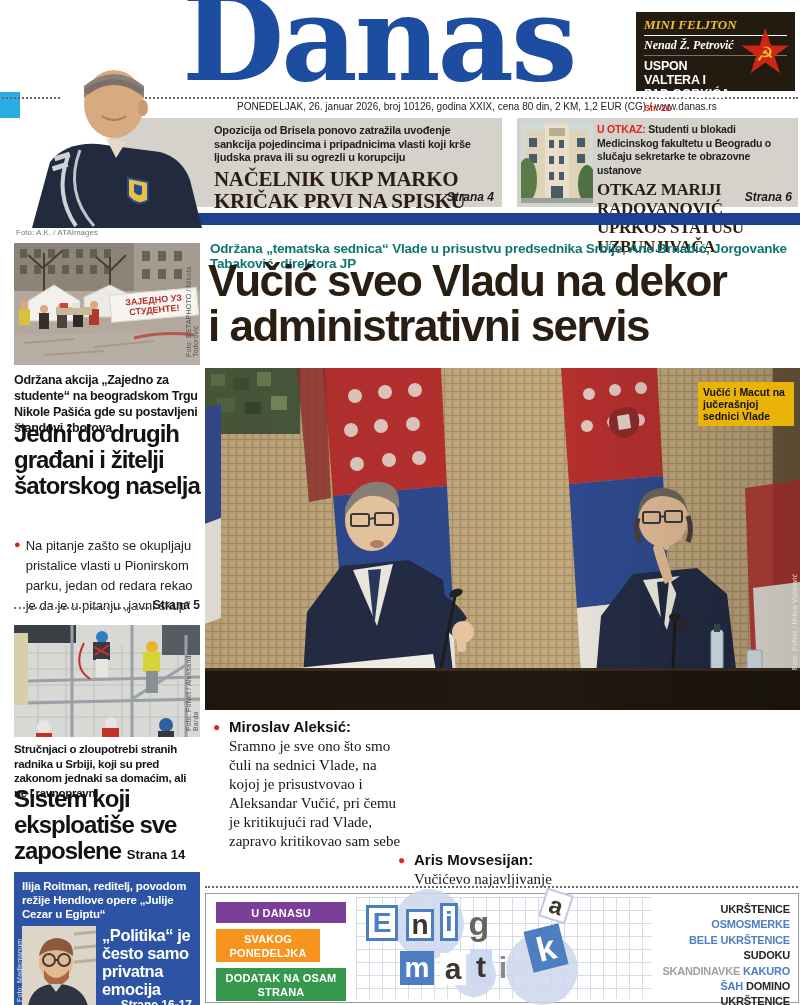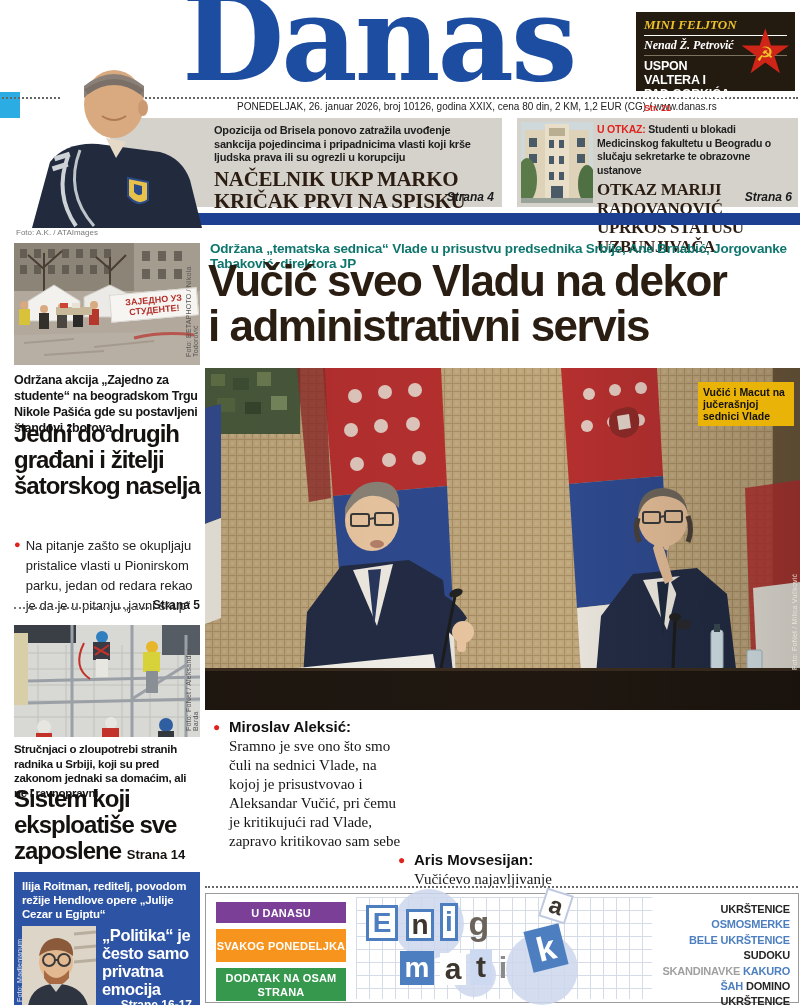--- a/index.html
+++ b/index.html
@@ -405,21 +405,21 @@
   <div class="abs qcol" style="left:588px;top:718px;width:200px;">
 
     <div class="qname" style="max-width:120px;">Bogdan Radovanović:</div>
 
   </div>
 
   <div class="abs dotline" style="left:205px;top:886px;width:593px;"></div>
 
   <div class="abs promo" style="left:205px;top:893px;width:594px;height:110px;">
     <div class="abs plabel" style="left:10px;top:8px;width:130px;height:21px;background:#7b3f97;">U DANASU</div>
-    <div class="abs plabel" style="left:10px;top:35px;width:130px;height:33px;background:#f7941e;">SVAKOG PONEDELJKA</div>
+    <div class="abs plabel" style="left:10px;top:35px;width:104px;height:33px;background:#f7941e;">SVAKOG PONEDELJKA</div>
     <div class="abs plabel" style="left:10px;top:74px;width:130px;height:33px;background:#35984d;">DODATAK NA OSAM STRANA</div>
 
     <div class="abs gridbg" style="left:150px;top:3px;width:296px;height:102px;">
       <div class="abs circ" style="left:38px;top:-8px;width:70px;height:70px;"></div>
       <div class="abs circ" style="left:150px;top:36px;width:72px;height:72px;"></div>
       <div class="abs circ" style="left:96px;top:56px;width:44px;height:44px;"></div>
       <div class="abs lt" style="left:10px;top:8px;width:32px;height:36px;background:#fff;border:3px solid #4d7fc0;color:#4d7fc0;font-size:28px;">E</div>
       <div class="abs lt" style="left:50px;top:12px;width:28px;height:32px;background:#fff;border:3px solid #4d7fc0;color:#3c362e;font-size:28px;">n</div>
       <div class="abs lt" style="left:84px;top:6px;width:18px;height:38px;background:#fff;border:3px solid #4d7fc0;color:#4d7fc0;font-size:28px;">i</div>
       <div class="abs lt" style="left:110px;top:6px;width:26px;height:40px;color:#6b645c;font-size:34px;">g</div>

